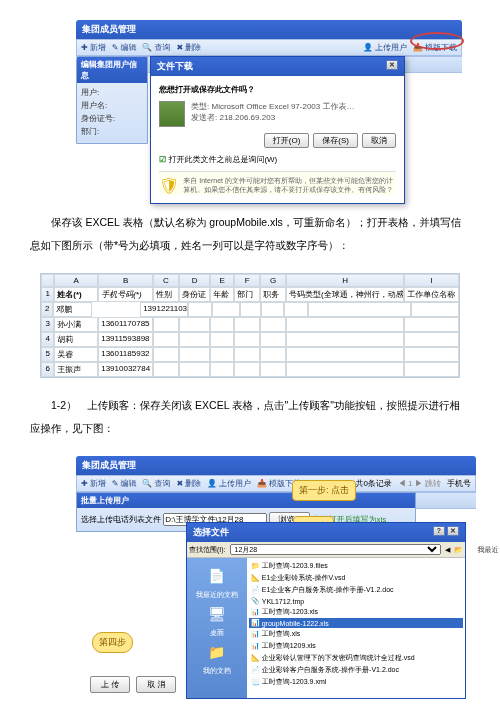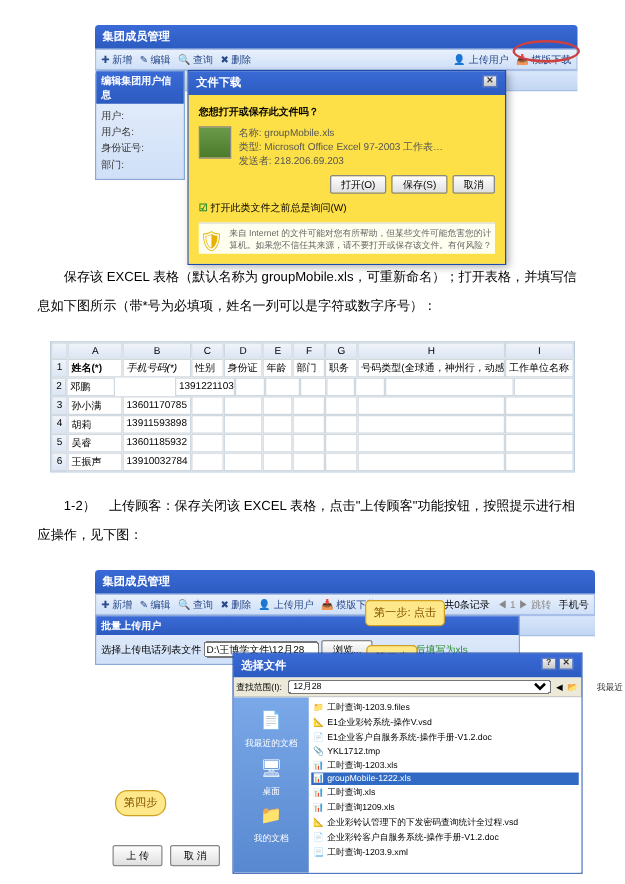--- a/index.html
+++ b/index.html
@@ -9,21 +9,21 @@
   .titlebar-buttons { display: flex; gap: 2px; }
   .wbtn { width: 12px; height: 10px; background: linear-gradient(#f0f0f0,#c8c8c8); border: 1px solid #5a7abf; font-size: 7px; text-align: center; line-height: 8px; color: #333; }
   
   .toolbar { background: linear-gradient(#e8f0fb, #cfe0f8); border: 1px solid #a8c0e8; padding: 2px 4px; display: flex; gap: 6px; font-size: 8px; align-items: center; }
   .tbtn { display: flex; align-items: center; gap: 2px; color: #2a4a8a; cursor: pointer; }
   .theader { background: linear-gradient(#d8e6fa,#c2d6f2); border-top: 1px solid #a8c0e8; border-bottom: 1px solid #a8c0e8; display: flex; font-size: 8px; color: #333; }
   .thcell { padding: 2px 4px; border-right: 1px solid #a8c0e8; }
   
   .dialog { border: 1px solid #1c4bb0; position: absolute; background: #ece9d8; box-shadow: 2px 2px 6px rgba(0,0,0,0.3); }
   .dlg-title { background: linear-gradient(#3a6ad6,#2c5bc0); color: #fff; font-size: 9px; font-weight: bold; padding: 3px 6px; display: flex; justify-content: space-between; }
-  .dlg-body { padding: 8px; font-size: 8px; background: #fde047; }
+  .dlg-body { padding: 8px; font-size: 8px; background: #ffffff; }
   .dlg-btns { display: flex; gap: 4px; justify-content: flex-end; margin-top: 6px; }
   .winbtn { background: linear-gradient(#fefefe,#e0e0e0); border: 1px solid #888; border-radius: 2px; padding: 1px 8px; font-size: 8px; }
   
   .section1 { position: relative; height: 175px; }
   .section2 { position: relative; height: 230px; margin-top: 4px; }
   
   .arrowcirc { position: absolute; border: 2px solid #d04040; border-radius: 50%; }
   
   .para { font-size: 10.5px; line-height: 2.2; margin: 16px 0; text-indent: 2em; }
   
@@ -88,21 +88,20 @@
   <div class="dialog" style="left:120px;top:36px;width:255px;">
     <div class="dlg-title">
       <span>文件下载</span>
       <span class="wbtn">✕</span>
     </div>
     <div class="dlg-body">
       <div style="font-weight:bold;margin-bottom:6px;">您想打开或保存此文件吗？</div>
       <div style="display:flex;gap:6px;">
         <div style="width:26px;height:26px;background:linear-gradient(#6a9a4a,#4a7a2a);border:1px solid #888;"></div>
         <div style="flex:1;color:#555;">
-          <div><span>名称:</span> <span>groupMobile.xls</span></div>
           <div><span>类型:</span> <span>Microsoft Office Excel 97-2003 工作表…</span></div>
           <div><span>发送者:</span> <span>218.206.69.203</span></div>
         </div>
       </div>
       <div class="dlg-btns">
         <button class="winbtn">打开(O)</button>
         <button class="winbtn">保存(S)</button>
         <button class="winbtn">取消</button>
       </div>
       <div style="margin-top:6px;"><span class="tick">☑</span> <span>打开此类文件之前总是询问(W)</span></div>
@@ -229,21 +228,21 @@
       <div class="thcell" style="width:55px">姓名</div>
       <div class="thcell" style="width:55px">性别</div>
       <div class="thcell" style="width:55px">部门</div>
       <div class="thcell" style="width:55px">联系</div>
     </div>
   </div>
 
   <div class="upload-pane">
     <div style="background:linear-gradient(#3a6ad6,#2c5bc0);color:#fff;margin:-4px -4px 4px -4px;padding:2px 4px;font-weight:bold;">批量上传用户</div>
     <span>选择上传电话列表文件</span>
-    <input type="text" style="font-size: 8px; width: 92px;" value="D:\王博学文件\12月28">
+    <input type="text" style="font-size: 8px; width: 104px;" value="D:\王博学文件\12月28">
     <button class="winbtn">浏览...</button>
     <span style="color:#2a8a2a;">文件打开后填写为xls</span>
   </div>
 
   <div class="callout" style="top:24px;left:262px;">第一步: 点击</div>
   <div class="callout" style="top:60px;left:263px;">第二步</div>
   <div class="callout" style="top:150px;left:348px;">第三步</div>
   <div class="callout" style="top:176px;left:62px;border-radius:10px;">第四步</div>
 
   <div style="position:absolute;left:60px;top:220px;display:flex;gap:6px;">

